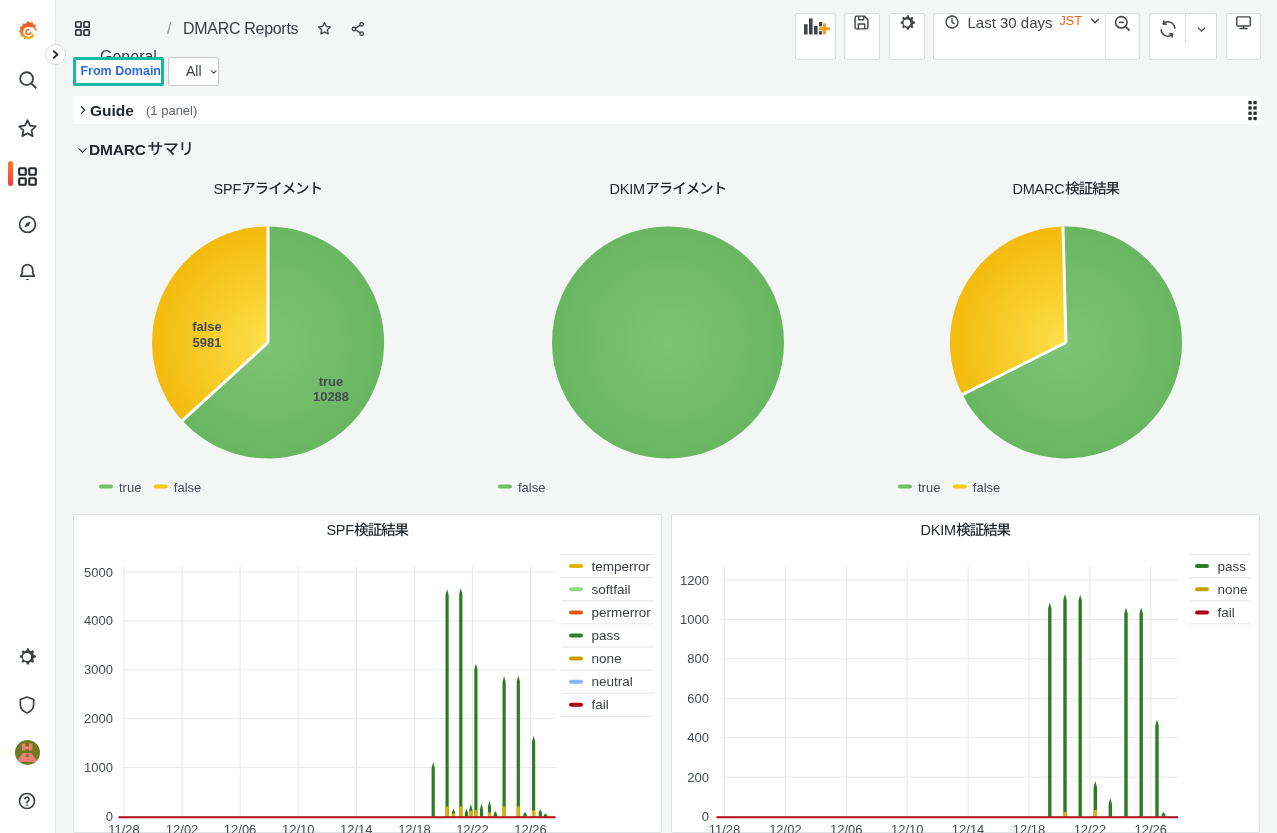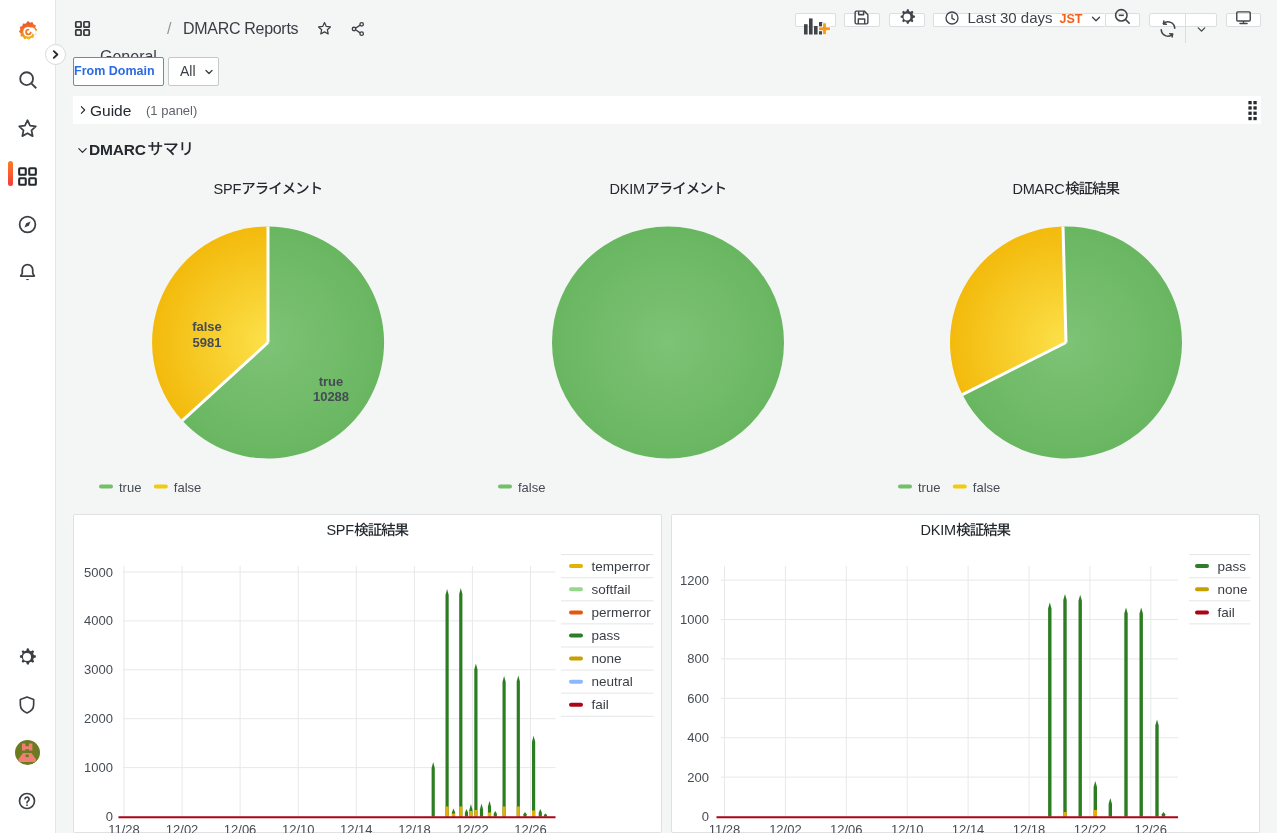--- a/index.html
+++ b/index.html
@@ -2,22 +2,22 @@
 <html><head>
 <meta charset="utf-8">
 <style>
   * { margin:0; padding:0; box-sizing:border-box; }
   html,body { width:1277px; height:833px; overflow:hidden; }
   body { font-family:"Liberation Sans", sans-serif; background:#F4F5F5; position:relative; }
   .abs { position:absolute; }
   .sidebar { position:absolute; left:0; top:0; width:56px; height:833px; background:#FFFFFF; border-right:1px solid #E4E5E6; }
   .sideicon { position:absolute; left:17px; }
   .navtext { font-size:16px; color:#3A3E44; }
-  .btn { position:absolute; top:13px; height:14px; background:#FFFFFF; border:1px solid #DCDDDE; border-radius:2px; display:flex; align-items:flex-end; justify-content:center; }
-  .rowtitle { font-weight:400; font-size:15.5px; color:#24292E; }
+  .btn { position:absolute; top:13px; height:47px; background:#FFFFFF; border:1px solid #DCDDDE; border-radius:2px; display:flex; align-items:flex-start; justify-content:center; }
+  .rowtitle { font-weight:700; font-size:15.5px; color:#24292E; }
 </style>
 </head>
 <body>
 <svg width="0" height="0" style="position:absolute">
     <defs>
 <path id="g0" d="M732.31982421875 451.80010986328125Q732.31982421875 354.88006591796875 719.1998291015625 278.4000549316406Q706.079833984375 201.9200439453125 673.83984375 141.40005493164062Q641.599853515625 80.88006591796875 584.619873046875 33.240081787109375Q527.639892578125 -14.39990234375 439.919921875 -53.639892578125L355.24017333984375 26.119873046875Q425.400146484375 51.9998779296875 477.14013671875 83.81988525390625Q528.880126953125 115.639892578125 562.8201293945312 162.43991088867188Q596.7601318359375 209.23992919921875 613.4201354980469 277.8799743652344Q630.0801391601562 346.52001953125 630.0801391601562 446.04010009765625V699.0799560546875Q630.0801391601562 729.199951171875 628.3601379394531 752.1599426269531Q626.64013671875 775.1199340820312 624.9601440429688 785.7598876953125H737.9998168945312Q736.8798217773438 775.1199340820312 734.5998229980469 752.1599426269531Q732.31982421875 729.199951171875 732.31982421875 699.0799560546875ZM371.63983154296875 778.39990234375Q370.51983642578125 768.3199462890625 368.4598388671875 746.9999694824219Q366.39984130859375 725.6799926757812 366.39984130859375 698.0800170898438V335.51995849609375Q366.39984130859375 315.91998291015625 367.39984130859375 295.9599914550781Q368.39984130859375 276 369.1798400878906 261.0400085449219Q369.9598388671875 246.08001708984375 370.51983642578125 238.800048828125H259.60015869140625Q260.72015380859375 246.08001708984375 261.72015380859375 260.82000732421875Q262.72015380859375 275.55999755859375 263.72015380859375 295.5199890136719Q264.72015380859375 315.47998046875 264.72015380859375 335.51995849609375V698.2000122070312Q264.72015380859375 717.0399780273438 263.3801574707031 738.0199584960938Q262.0401611328125 758.9999389648438 259.48016357421875 778.39990234375ZM63.00006103515625 590.559814453125Q69.72003173828125 589.4398193359375 85.50003051757812 587.5998229980469Q101.280029296875 585.7598266601562 122.72003173828125 584.1998291015625Q144.1600341796875 582.6398315429688 166.760009765625 582.6398315429688H826.2400512695312Q862.760009765625 582.6398315429688 887.1600036621094 584.6398315429688Q911.5599975585938 586.6398315429688 926.1199340820312 588.8798217773438V483.0001220703125Q914.3599853515625 484.1201171875 888.5599975585938 485.06011962890625Q862.760009765625 486.0001220703125 826.800048828125 486.0001220703125H166.760009765625Q143.72003173828125 486.0001220703125 123.06002807617188 485.2801208496094Q102.4000244140625 484.56011962890625 86.9000244140625 483.7801208496094Q71.4000244140625 483.0001220703125 63.00006103515625 482.44012451171875Z"></path>
 <path id="g1" d="M939.1598510742188 632.4000244140625Q930.6798706054688 622.800048828125 923.0998840332031 613.9400634765625Q915.5198974609375 605.080078125 910.2799072265625 596.7200927734375Q881.5999145507812 549.9201049804688 841.3599243164062 494.9001159667969Q801.1199340820312 439.880126953125 751.3399353027344 382.82012939453125Q701.5599365234375 325.7601318359375 644.2599182128906 271.6201171875Q586.9598999023438 217.4801025390625 523.7198486328125 171.76007080078125L445.40008544921875 243.39984130859375Q501.2801513671875 281.7598876953125 550.7402038574219 327.5599365234375Q600.2002563476562 373.3599853515625 642.0202941894531 420.5000305175781Q683.84033203125 467.64007568359375 715.8603515625 511.360107421875Q747.88037109375 555.0801391601562 767.3203735351562 590.400146484375Q747.88037109375 590.400146484375 712.0403442382812 590.400146484375Q676.2003173828125 590.400146484375 629.0002746582031 590.400146484375Q581.8002319335938 590.400146484375 529.7201843261719 590.400146484375Q477.64013671875 590.400146484375 425.9400939941406 590.400146484375Q374.24005126953125 590.400146484375 329.2400207519531 590.400146484375Q284.239990234375 590.400146484375 251.69998168945312 590.400146484375Q219.15997314453125 590.400146484375 205 590.400146484375Q185.44000244140625 590.400146484375 164.46002197265625 589.3401489257812Q143.48004150390625 588.2801513671875 125.50006103515625 586.9401550292969Q107.52008056640625 585.6001586914062 97.40008544921875 584.0401611328125V695.9598388671875Q110.840087890625 694.3998413085938 129.38006591796875 692.0598449707031Q147.9200439453125 689.7198486328125 167.96002197265625 688.6598510742188Q188 687.599853515625 205 687.599853515625Q216.91998291015625 687.599853515625 248.95999145507812 687.599853515625Q281 687.599853515625 326.1200256347656 687.599853515625Q371.24005126953125 687.599853515625 423.6800842285156 687.599853515625Q476.1201171875 687.599853515625 530.0001525878906 687.599853515625Q583.8801879882812 687.599853515625 633.4402160644531 687.599853515625Q683.000244140625 687.599853515625 721.9202575683594 687.599853515625Q760.8402709960938 687.599853515625 783.0802612304688 687.599853515625Q833.16015625 687.599853515625 860.080078125 696.6398315429688ZM443.52020263671875 155.6800537109375Q421.0802001953125 178.12005615234375 391.440185546875 205.38006591796875Q361.8001708984375 232.64007568359375 329.8801574707031 260.4600830078125Q297.96014404296875 288.28009033203125 269.08013916015625 311.9400939941406Q240.20013427734375 335.60009765625 218.84014892578125 350.40008544921875L301.07989501953125 416.9998779296875Q319.55987548828125 403.639892578125 347.43988037109375 381.19989013671875Q375.31988525390625 358.7598876953125 407.7398986816406 331.7798767089844Q440.159912109375 304.79986572265625 472.6999206542969 276.03985595703125Q505.23992919921875 247.27984619140625 533.0399169921875 220.599853515625Q565.2799072265625 189.4798583984375 600.1799011230469 153.07986450195312Q635.0798950195312 116.67987060546875 666.8198852539062 82.21987915039062Q698.5598754882812 47.7598876953125 720.9198608398438 19.83990478515625L628.5201416015625 -53.67987060546875Q609.16015625 -26.7598876953125 577.8601684570312 9.60009765625Q546.5601806640625 45.9600830078125 511.1001892089844 84.54006958007812Q475.64019775390625 123.12005615234375 443.52020263671875 155.6800537109375Z"></path>
 <path id="g2" d="M787.6398315429688 766.1998901367188Q786.6398315429688 746.8399047851562 785.3598327636719 723.8599243164062Q784.079833984375 700.8799438476562 784.079833984375 673.5999755859375Q784.079833984375 651.2000122070312 784.079833984375 617.5200500488281Q784.079833984375 583.840087890625 784.079833984375 550.6601257324219Q784.079833984375 517.4801635742188 784.079833984375 496.0802001953125Q784.079833984375 410.5201416015625 777.33984375 348.7801208496094Q770.599853515625 287.04010009765625 756.7998657226562 242.4801025390625Q742.9998779296875 197.92010498046875 722.4798889160156 163.58010864257812Q701.9598999023438 129.2401123046875 674.2799072265625 97.92010498046875Q642.159912109375 60.28009033203125 599.9799194335938 31.78009033203125Q557.7999267578125 3.28009033203125 514.679931640625 -16.059906005859375Q471.5599365234375 -35.39990234375 434.5599365234375 -47.83990478515625L352.00018310546875 39.079833984375Q423.400146484375 56.51983642578125 484.66015625 87.55984497070312Q545.920166015625 118.599853515625 591.8001708984375 169.43988037109375Q618.1201782226562 199.5198974609375 634.5601806640625 230.5399169921875Q651.0001831054688 261.5599365234375 659.5001831054688 299.5599670410156Q668.0001831054688 337.55999755859375 671.2801818847656 386.86004638671875Q674.5601806640625 436.16009521484375 674.5601806640625 501.8001708984375Q674.5601806640625 524.2001342773438 674.5601806640625 557.0401000976562Q674.5601806640625 589.8800659179688 674.5601806640625 622.1600341796875Q674.5601806640625 654.4400024414062 674.5601806640625 673.5999755859375Q674.5601806640625 700.8799438476562 673.0001831054688 723.8599243164062Q671.440185546875 746.8399047851562 668.8801879882812 766.1998901367188ZM323.75982666015625 758.0798950195312Q322.75982666015625 742.5999145507812 321.4798278808594 723.6799011230469Q320.1998291015625 704.7598876953125 320.1998291015625 684.3599243164062Q320.1998291015625 675.3199462890625 320.1998291015625 650.699951171875Q320.1998291015625 626.0799560546875 320.1998291015625 592.199951171875Q320.1998291015625 558.3199462890625 320.1998291015625 521.0599365234375Q320.1998291015625 483.7999267578125 320.1998291015625 448.919921875Q320.1998291015625 414.0399169921875 320.1998291015625 387.419921875Q320.1998291015625 360.7999267578125 320.1998291015625 348.75994873046875Q320.1998291015625 329.75994873046875 321.4798278808594 306.4999694824219Q322.75982666015625 283.239990234375 323.75982666015625 267.6400146484375H208.920166015625Q210.36016845703125 280.44000244140625 211.920166015625 303.8199768066406Q213.48016357421875 327.199951171875 213.48016357421875 349.3199462890625Q213.48016357421875 361.35992431640625 213.48016357421875 387.97991943359375Q213.48016357421875 414.59991455078125 213.48016357421875 449.47991943359375Q213.48016357421875 484.35992431640625 213.48016357421875 521.6199340820312Q213.48016357421875 558.8799438476562 213.48016357421875 592.4799499511719Q213.48016357421875 626.0799560546875 213.48016357421875 650.699951171875Q213.48016357421875 675.3199462890625 213.48016357421875 684.3599243164062Q213.48016357421875 697.919921875 212.48016357421875 720.2599182128906Q211.48016357421875 742.5999145507812 209.48016357421875 758.0798950195312Z"></path>
 <path id="g3" d="M941.599853515625 676.1199951171875Q934.7998657226562 668.2000122070312 925.1998901367188 655.6400451660156Q915.5999145507812 643.080078125 909.3599243164062 633.7200927734375Q888.3199462890625 597.4401245117188 850.699951171875 547.2601318359375Q813.0799560546875 497.08013916015625 765.4999389648438 446.6601257324219Q717.919921875 396.2401123046875 664.119873046875 358.40008544921875L581.360107421875 424.5198974609375Q614.2001342773438 443.83990478515625 645.7001647949219 470.3999328613281Q677.2001953125 496.9599609375 704.7002258300781 526.1199951171875Q732.2002563476562 555.280029296875 753.1002807617188 582.8800659179688Q774.0003051757812 610.4801025390625 785.080322265625 631.7601318359375Q770.8803100585938 631.7601318359375 737.3202819824219 631.7601318359375Q703.76025390625 631.7601318359375 657.6002197265625 631.7601318359375Q611.440185546875 631.7601318359375 558.8401489257812 631.7601318359375Q506.2401123046875 631.7601318359375 454.3000793457031 631.7601318359375Q402.36004638671875 631.7601318359375 357.1200256347656 631.7601318359375Q311.8800048828125 631.7601318359375 279.94000244140625 631.7601318359375Q248 631.7601318359375 236.52001953125 631.7601318359375Q207.0400390625 631.7601318359375 179.10003662109375 630.2001342773438Q151.1600341796875 628.64013671875 119.2000732421875 625.5201416015625V737.079833984375Q146.6800537109375 733.5198364257812 176.86004638671875 730.6798400878906Q207.0400390625 727.83984375 236.52001953125 727.83984375Q248 727.83984375 281.0 727.83984375Q314 727.83984375 360.6400146484375 727.83984375Q407.280029296875 727.83984375 461.1800537109375 727.83984375Q515.080078125 727.83984375 568.9201049804688 727.83984375Q622.7601318359375 727.83984375 669.8201599121094 727.83984375Q716.8801879882812 727.83984375 750.1202087402344 727.83984375Q783.3602294921875 727.83984375 795.5602416992188 727.83984375Q807.2802124023438 727.83984375 823.5801696777344 728.6198425292969Q839.880126953125 729.3998413085938 855.5600891113281 731.2398376464844Q871.2400512695312 733.079833984375 879.0400390625 735.1998291015625ZM538.39990234375 543.2000122070312Q538.39990234375 465.27996826171875 534.4198913574219 395.0799560546875Q530.4398803710938 324.87994384765625 515.9598693847656 262.4199523925781Q501.4798583984375 199.9599609375 471.3798522949219 145.29998779296875Q441.27984619140625 90.6400146484375 390.099853515625 42.800048828125Q338.91986083984375 -5.0399169921875 260.07989501953125 -45.43988037109375L167.920166015625 29.95989990234375Q189.96014404296875 37.19989013671875 215.380126953125 49.659881591796875Q240.80010986328125 62.119873046875 264.320068359375 79.079833984375Q318.20013427734375 113.7198486328125 350.86016845703125 154.639892578125Q383.52020263671875 195.5599365234375 400.4402160644531 243.29998779296875Q417.3602294921875 291.0400390625 423.5802307128906 346.080078125Q429.80023193359375 401.1201171875 429.80023193359375 463.0001220703125Q429.80023193359375 483.28009033203125 428.9602355957031 502.38006591796875Q428.1202392578125 521.4800415039062 424.44024658203125 543.2000122070312Z"></path>
 <path id="g4" d="M227.800048828125 754.4798583984375Q247.9200439453125 751.9198608398438 273.6000061035156 750.6398620605469Q299.27996826171875 749.35986328125 323.51995849609375 749.35986328125Q340.43994140625 749.35986328125 379.93994140625 749.35986328125Q419.43994140625 749.35986328125 468.9199523925781 749.35986328125Q518.3999633789062 749.35986328125 567.8199768066406 749.35986328125Q617.239990234375 749.35986328125 656.4400024414062 749.35986328125Q695.6400146484375 749.35986328125 713.0800170898438 749.35986328125Q736.6400146484375 749.35986328125 764.2799682617188 750.6398620605469Q791.919921875 751.9198608398438 811.2799072265625 754.4798583984375V651.2801513671875Q792.4799194335938 653.2801513671875 765.1799621582031 653.8401489257812Q737.8800048828125 654.400146484375 711.52001953125 654.400146484375Q695.0800170898438 654.400146484375 656.0400085449219 654.400146484375Q617 654.400146484375 567.5199890136719 654.400146484375Q518.0399780273438 654.400146484375 468.5599670410156 654.400146484375Q419.0799560546875 654.400146484375 379.9199523925781 654.400146484375Q340.75994873046875 654.400146484375 323.51995849609375 654.400146484375Q300.27996826171875 654.400146484375 274.6600036621094 653.6201477050781Q249.0400390625 652.8401489257812 227.800048828125 651.2801513671875ZM889.5198364257812 479.280029296875Q885.2798461914062 471.36004638671875 880.5398559570312 461.320068359375Q875.7998657226562 451.28009033203125 873.6798706054688 444.4801025390625Q852.639892578125 371.16009521484375 817.7598876953125 298.14007568359375Q782.8798828125 225.12005615234375 726.8798828125 163.56005859375Q649.7998657226562 78.36004638671875 557.3998718261719 28.420074462890625Q464.9998779296875 -21.5198974609375 369.43988037109375 -48.639892578125L291.1201171875 40.83984375Q400.2000732421875 63.63983154296875 490.0000915527344 110.29983520507812Q579.8001098632812 156.9598388671875 640.8401489257812 220.639892578125Q684.0001831054688 265.5599365234375 711.4402160644531 318.84002685546875Q738.8802490234375 372.1201171875 752.3202514648438 420.64019775390625Q741.76025390625 420.64019775390625 712.6402282714844 420.64019775390625Q683.5202026367188 420.64019775390625 642.4801635742188 420.64019775390625Q601.4401245117188 420.64019775390625 554.080078125 420.64019775390625Q506.72003173828125 420.64019775390625 458.17999267578125 420.64019775390625Q409.63995361328125 420.64019775390625 366.73992919921875 420.64019775390625Q323.83990478515625 420.64019775390625 291.2799072265625 420.64019775390625Q258.71990966796875 420.64019775390625 242.75994873046875 420.64019775390625Q224.63995361328125 420.64019775390625 195.33999633789062 419.8601989746094Q166.0400390625 419.0802001953125 136.88006591796875 416.52020263671875V520.5999145507812Q166.60003662109375 518.0399169921875 193.94000244140625 516.2599182128906Q221.27996826171875 514.4799194335938 242.75994873046875 514.4799194335938Q255.35992431640625 514.4799194335938 286.0199279785156 514.4799194335938Q316.679931640625 514.4799194335938 359.0799560546875 514.4799194335938Q401.47998046875 514.4799194335938 449.9200134277344 514.4799194335938Q498.36004638671875 514.4799194335938 547.0200805664062 514.4799194335938Q595.6801147460938 514.4799194335938 638.3601379394531 514.4799194335938Q681.0401611328125 514.4799194335938 711.8601684570312 514.4799194335938Q742.68017578125 514.4799194335938 755.2801513671875 514.4799194335938Q775.9201049804688 514.4799194335938 792.580078125 516.8799133300781Q809.2400512695312 519.2799072265625 818.6000366210938 523.39990234375Z"></path>
@@ -173,21 +173,21 @@
   <svg width="18" height="18" viewBox="0 0 24 24" fill="#41454B">
     <path d="M12 1.5l2.2 0.3 0.7 2.4 1.9 0.8 2.2-1.2 1.6 1.6 -1.2 2.2 0.8 1.9 2.4 0.7 0 2.3 -2.4 0.7 -0.8 1.9 1.2 2.2 -1.6 1.6 -2.2-1.2 -1.9 0.8 -0.7 2.4 -2.3 0 -0.7-2.4 -1.9-0.8 -2.2 1.2 -1.6-1.6 1.2-2.2 -0.8-1.9 -2.4-0.7 0-2.3 2.4-0.7 0.8-1.9 -1.2-2.2 1.6-1.6 2.2 1.2 1.9-0.8 0.7-2.4z M12 7.4a4.6 4.6 0 1 0 0 9.2 4.6 4.6 0 0 0 0-9.2z" fill-rule="evenodd"></path>
   </svg>
 </div>
 <div class="btn" style="left:932.5px; width:172px; justify-content:flex-start; padding-left:10px; border-right:none; border-top-right-radius:0; border-bottom-right-radius:0;">
   <svg width="16" height="16" viewBox="0 0 24 24" fill="none" stroke="#41454B" stroke-width="2">
     <circle cx="12" cy="12" r="9"></circle>
       <path d="M12 7 v5.5 l3.5 2" stroke-linecap="round"></path>
   </svg>
   <span style="font-size:15px; color:#41454B; margin-left:8px;">Last 30 days</span>
-  <span style="font-size:12.5px; color:#F85F1A; font-weight:700; margin-left:7px;">JST</span>
+  <span style="font-size:12.5px; color:#F85F1A; font-weight:400; margin-left:7px;">JST</span>
   <svg width="14" height="14" viewBox="0 0 24 24" fill="none" stroke="#41454B" stroke-width="2.4" stroke-linecap="round" stroke-linejoin="round" style="margin-left:6px;">
     <path d="M6 9 l6 6 6-6"></path>
   </svg>
 </div>
 <div class="btn" style="left:1104.5px; width:35px;">
   <svg width="19" height="19" viewBox="0 0 24 24" fill="none" stroke="#41454B" stroke-width="2">
     <circle cx="10.5" cy="10.5" r="7.2"></circle>
       <line x1="15.8" y1="15.8" x2="21" y2="21"></line>
     <line x1="7.3" y1="10.5" x2="13.7" y2="10.5"></line>
   </svg>
@@ -205,24 +205,24 @@
   </svg>
 </div>
 <div class="btn" style="left:1226px; width:35px;">
   <svg width="17" height="17" viewBox="0 0 24 24" fill="none" stroke="#41454B" stroke-width="2" stroke-linejoin="round">
     <rect x="2.5" y="4" width="19" height="13" rx="1.5"></rect>
     <line x1="12" y1="17" x2="12" y2="20"></line>
     <line x1="7" y1="20.5" x2="17" y2="20.5" stroke-linecap="round"></line>
   </svg>
 </div>
 
-<div class="abs" style="left:73px; top:56.5px; width:91px; height:29px; background:#FFFFFF; border:1px solid #14b8a6; border-radius:2px; display:flex; align-items:center; justify-content:flex-start;">
+<div class="abs" style="left:73px; top:56.5px; width:91px; height:29px; background:#FFFFFF; border:3px solid #14b8a6; border-radius:2px; display:flex; align-items:center; justify-content:flex-end;">
   <span style="font-size:12.5px; font-weight:700; color:#2B6BE3;">From Domain</span>
 </div>
-<div class="abs" style="left:168px; top:56.5px; width:51px; height:29px; background:#FFFFFF; border:1px solid #C7C8CA; border-radius:2px; display:flex; align-items:center; padding-left:11px;">
+<div class="abs" style="left:168px; top:56.5px; width:51px; height:29px; background:#FFFFFF; border:1px solid #C7C8CA; border-radius:2px; display:flex; align-items:center; padding-left:17px;">
   <span style="font-size:14px; color:#3A3E44;">All</span>
   <svg width="12" height="12" viewBox="0 0 24 24" fill="none" stroke="#3A3E44" stroke-width="2.6" stroke-linecap="round" stroke-linejoin="round" style="margin-left:7px; margin-top:2px;">
     <path d="M6 9 l6 6 6-6"></path>
   </svg>
 </div>
 
 <div class="abs" style="left:73px; top:96px; width:1188px; height:28px; background:#FFFFFF;"></div>
 <svg class="abs" style="left:78px; top:105px; z-index:2" width="10" height="10" viewBox="0 0 24 24" fill="none" stroke="#24292E" stroke-width="2.6" stroke-linecap="round" stroke-linejoin="round">
   <path d="M8 4 l8 8 -8 8"></path>
 </svg>

